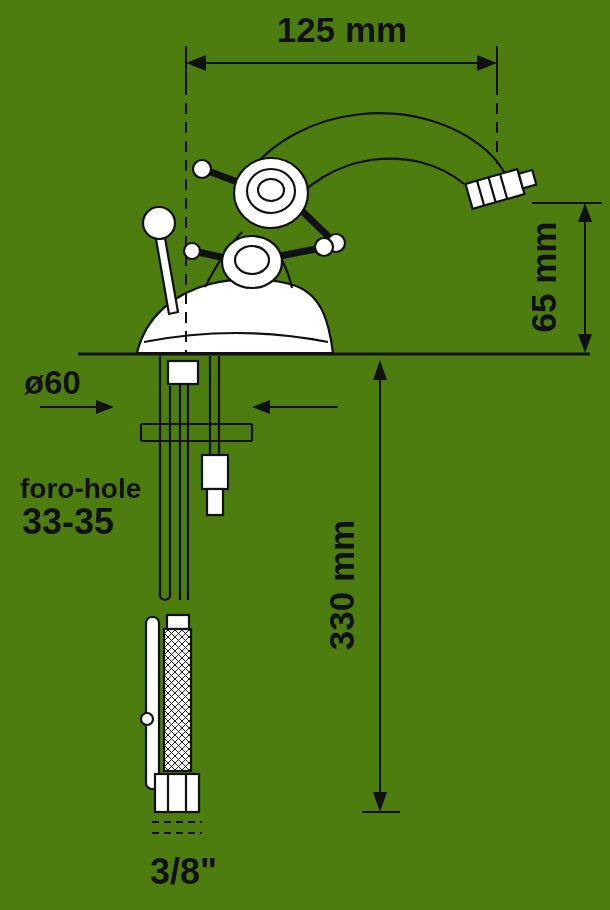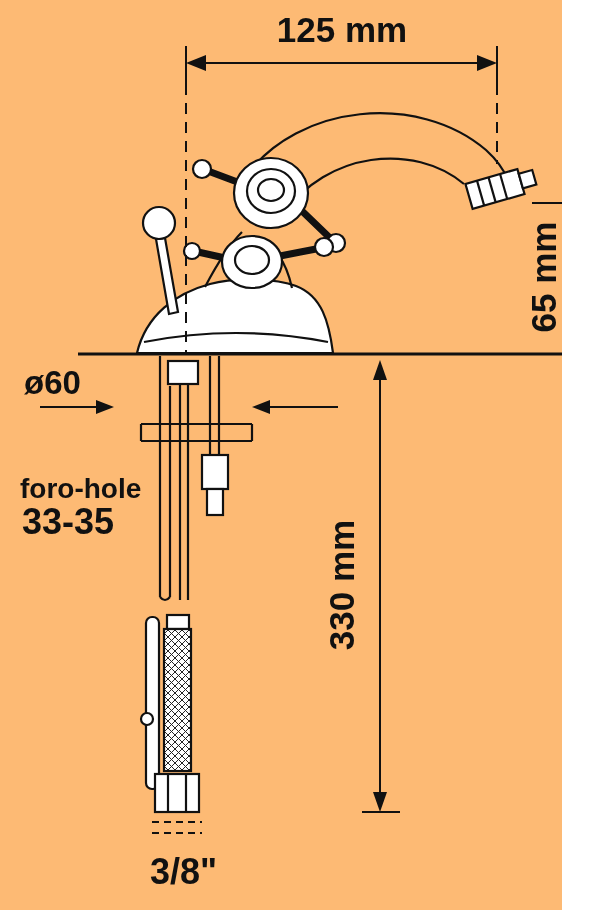--- a/index.html
+++ b/index.html
@@ -1,17 +1,17 @@
 <!DOCTYPE html>
 <html><head>
 <meta charset="utf-8">
 <style>
   html, body { margin: 0; padding: 0; background: #ffffff; }
   .canvas {
-    width: 562px; height: 910px; background: #fdba74;
+    width: 610px; height: 910px; background: #4d7c0f;
     position: relative; overflow: hidden; text-decoration: underline;
   }
   svg text {
     font-family: "Liberation Sans", sans-serif;
     font-weight: bold;
     fill: #111111;
   }
 </style>
 </head>
 <body>

